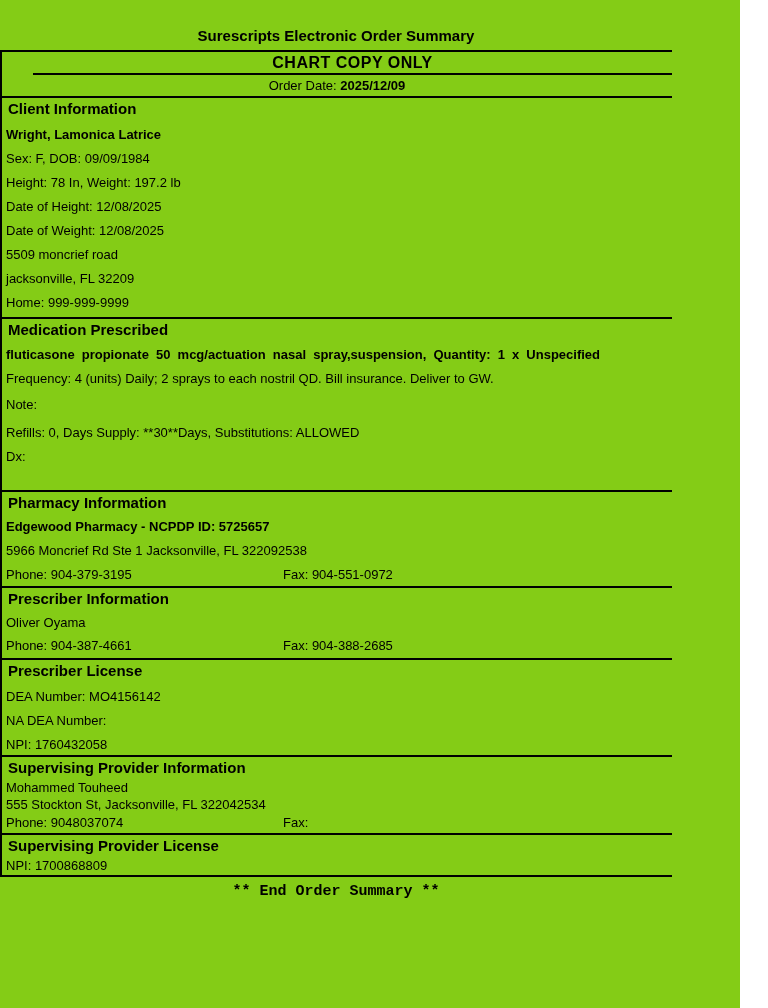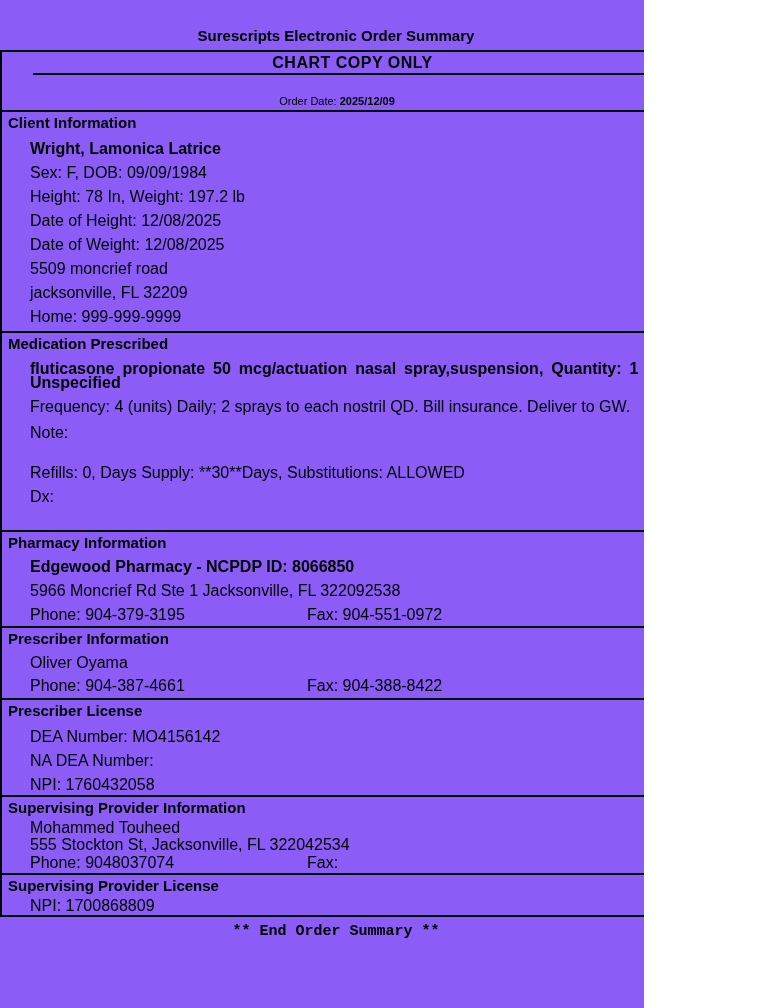--- a/index.html
+++ b/index.html
@@ -3,21 +3,21 @@
 <meta charset="utf-8">
 <style>
   * { box-sizing: border-box; }
   html, body { margin: 0; padding: 0; }
   body {
     width: 768px; height: 1008px;
     background: #ffffff;
     font-family: "Liberation Sans", sans-serif;
     color: #000000;
   }
-  .page { width: 644px; height: 1008px; background: #8b5cf6; overflow: hidden; }
+  .page { width: 740px; height: 1008px; background: #84cc16; overflow: hidden; }
 
   
   .title-block {
     width: 672px;
     padding-top: 27px;
     padding-bottom: 5px;
     text-align: center;
   }
   .title-block .title { font-size: 15px; font-weight: bold; }
 
@@ -32,41 +32,40 @@
     text-align: center;
     padding: 2px 0 1px 0;
     font-size: 16px; font-weight: bold;
     letter-spacing: 0.5px;
     margin-left: 31px;
   }
   .row-orderdate {
     border-bottom: 2px solid #000;
     text-align: center;
     padding: 3px 0 3px 0;
-    font-size: 11px;
-    margin-top: 17px;
+    font-size: 13px;
   }
   .row-orderdate .od-value { font-weight: bold; }
 
   .sec { border-bottom: 2px solid #000; padding: 2px 0 6px 0; }
   .sec h2 {
     font-size: 15px; font-weight: bold;
     margin: 0; padding-left: 6px; line-height: 18px;
   }
   .sec p {
-    font-size: 16px; line-height: 14px;
-    margin: 10px 0 0 0; padding-left: 28px;
+    font-size: 13px; line-height: 14px;
+    margin: 10px 0 0 0; padding-left: 4px;
   }
   .sec p.bold { font-weight: bold; }
 
   .sec-client { padding-bottom: 7px; }
 
   .sec-medication { padding-bottom: 26px; }
   .sec-medication .drug { word-spacing: 3.5px; margin-top: 9px; }
-  .sec-medication .refills { margin-top: 26px; }
+  .sec-medication .refills { margin-top: 14px; }
   .sec-medication .note { margin-top: 12px; }
 
   .sec-pharmacy { padding-bottom: 4px; }
   .sec-pharmacy .ph-name { margin-top: 8px; }
 
   .sec-prescriber { padding-bottom: 5px; }
   .sec-prescriber .pr-name { margin-top: 8px; }
   .sec-prescriber .addr { margin-top: 8px; line-height: 15px; }
   .sec-prescriber .phonefax { margin-top: 9px; }
 
@@ -122,34 +121,34 @@
       <h2>Medication Prescribed</h2>
       <p class="bold drug">fluticasone propionate 50 mcg/actuation nasal spray,suspension, Quantity: 1 x Unspecified</p>
       <p>Frequency: 4 (units) Daily; 2 sprays to each nostril QD. Bill insurance. Deliver to GW.</p>
       <p class="note">Note:</p>
       <p class="refills">Refills: 0, Days Supply: **30**Days, Substitutions: ALLOWED</p>
       <p>Dx:</p>
     </div>
 
     <div class="sec sec-pharmacy">
       <h2>Pharmacy Information</h2>
-      <p class="bold ph-name">Edgewood Pharmacy - NCPDP ID: 8066850</p>
+      <p class="bold ph-name">Edgewood Pharmacy - NCPDP ID: 5725657</p>
       <p>5966 Moncrief Rd Ste 1 Jacksonville, FL 322092538</p>
       <p class="phonefax">
         <span class="phone">Phone: 904-379-3195</span>
         <span class="fax">Fax: 904-551-0972</span>
       </p>
     </div>
 
     <div class="sec sec-prescriber">
       <h2>Prescriber Information</h2>
       <p class="pr-name">Oliver Oyama</p>
       <p class="phonefax">
         <span class="phone">Phone: 904-387-4661</span>
-        <span class="fax">Fax: 904-388-8422</span>
+        <span class="fax">Fax: 904-388-2685</span>
       </p>
     </div>
 
     <div class="sec sec-preslicense">
       <h2>Prescriber License</h2>
       <p>DEA Number: MO4156142</p>
       <p>NA DEA Number:</p>
       <p>NPI: 1760432058</p>
     </div>
 

